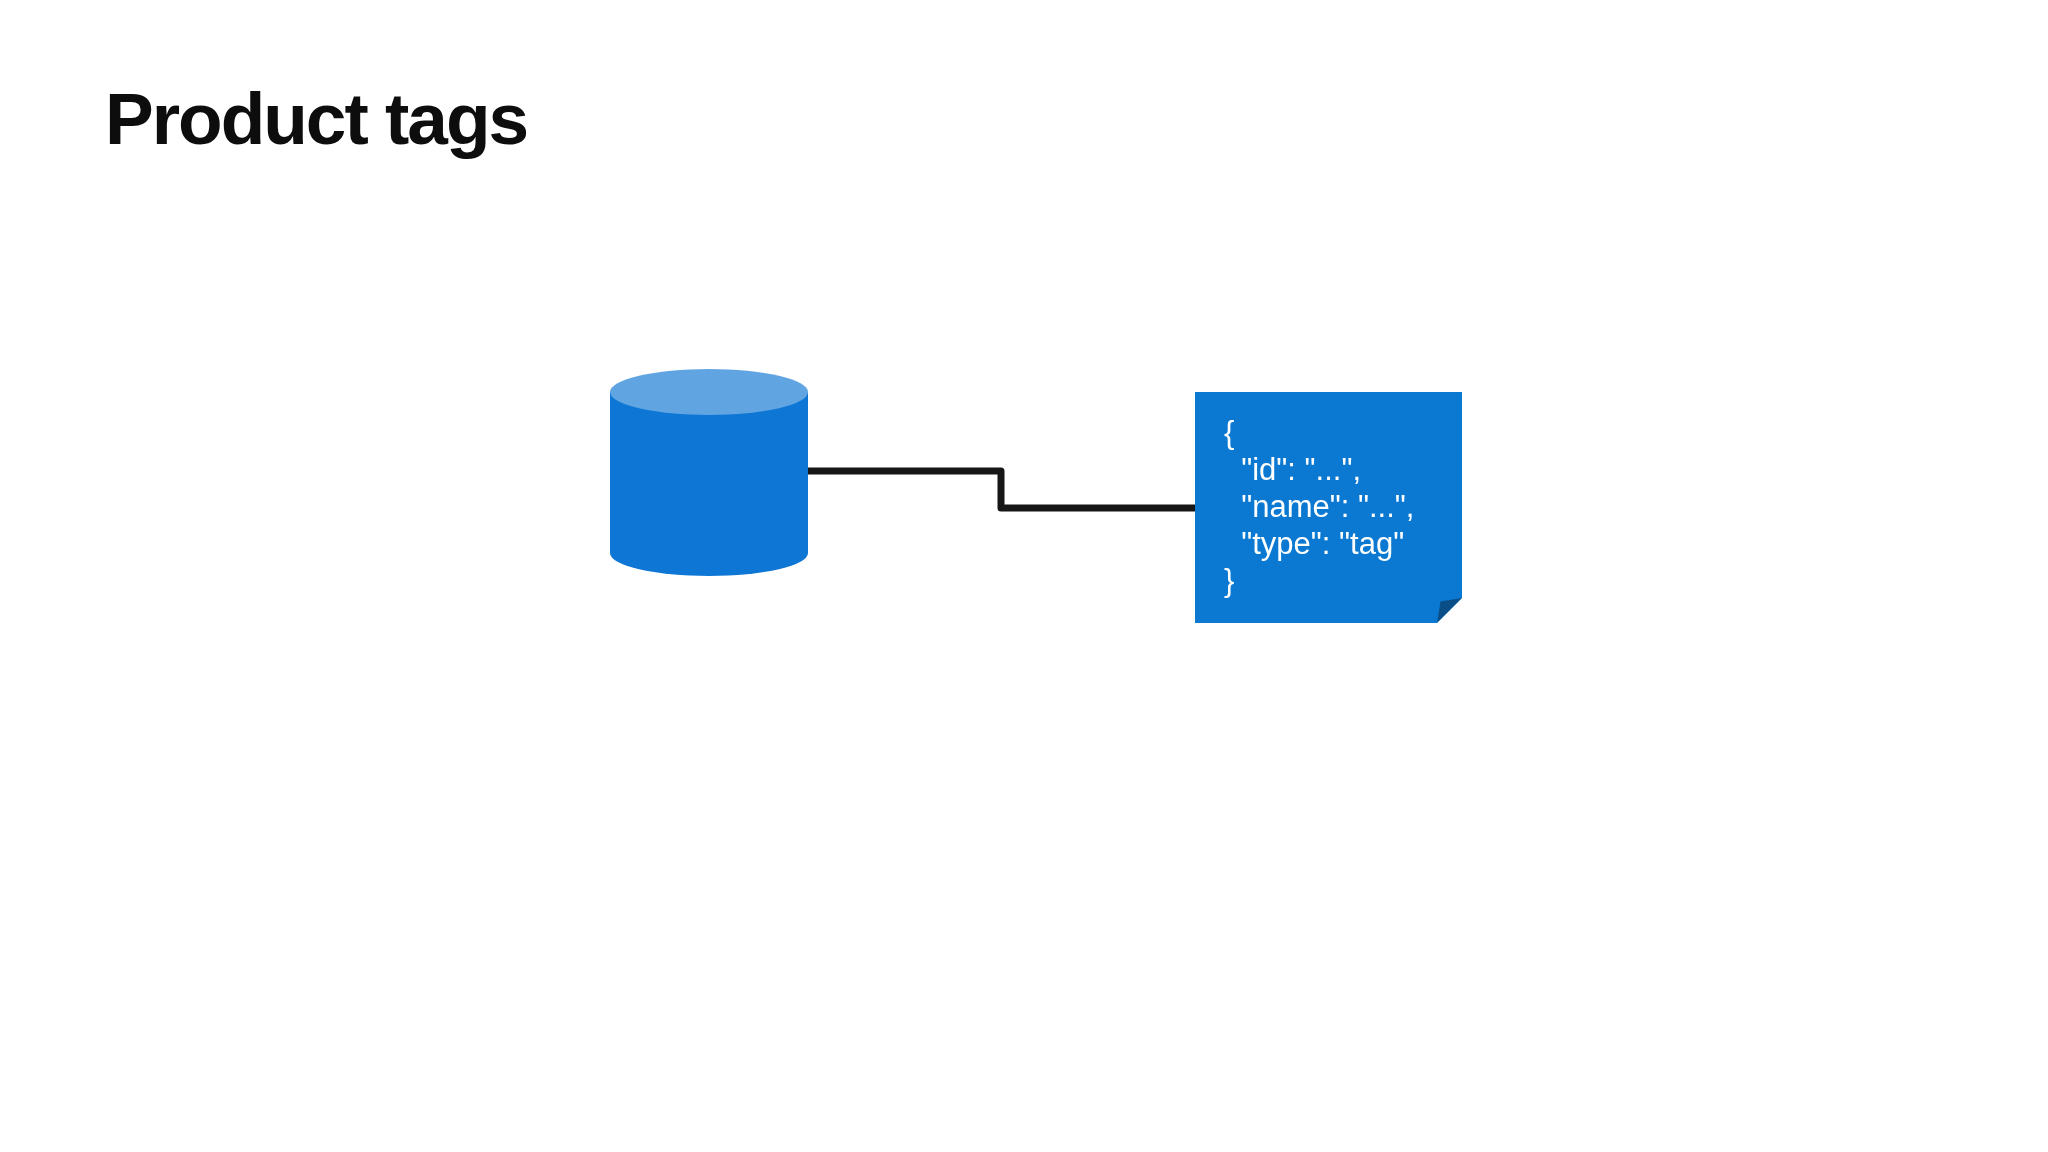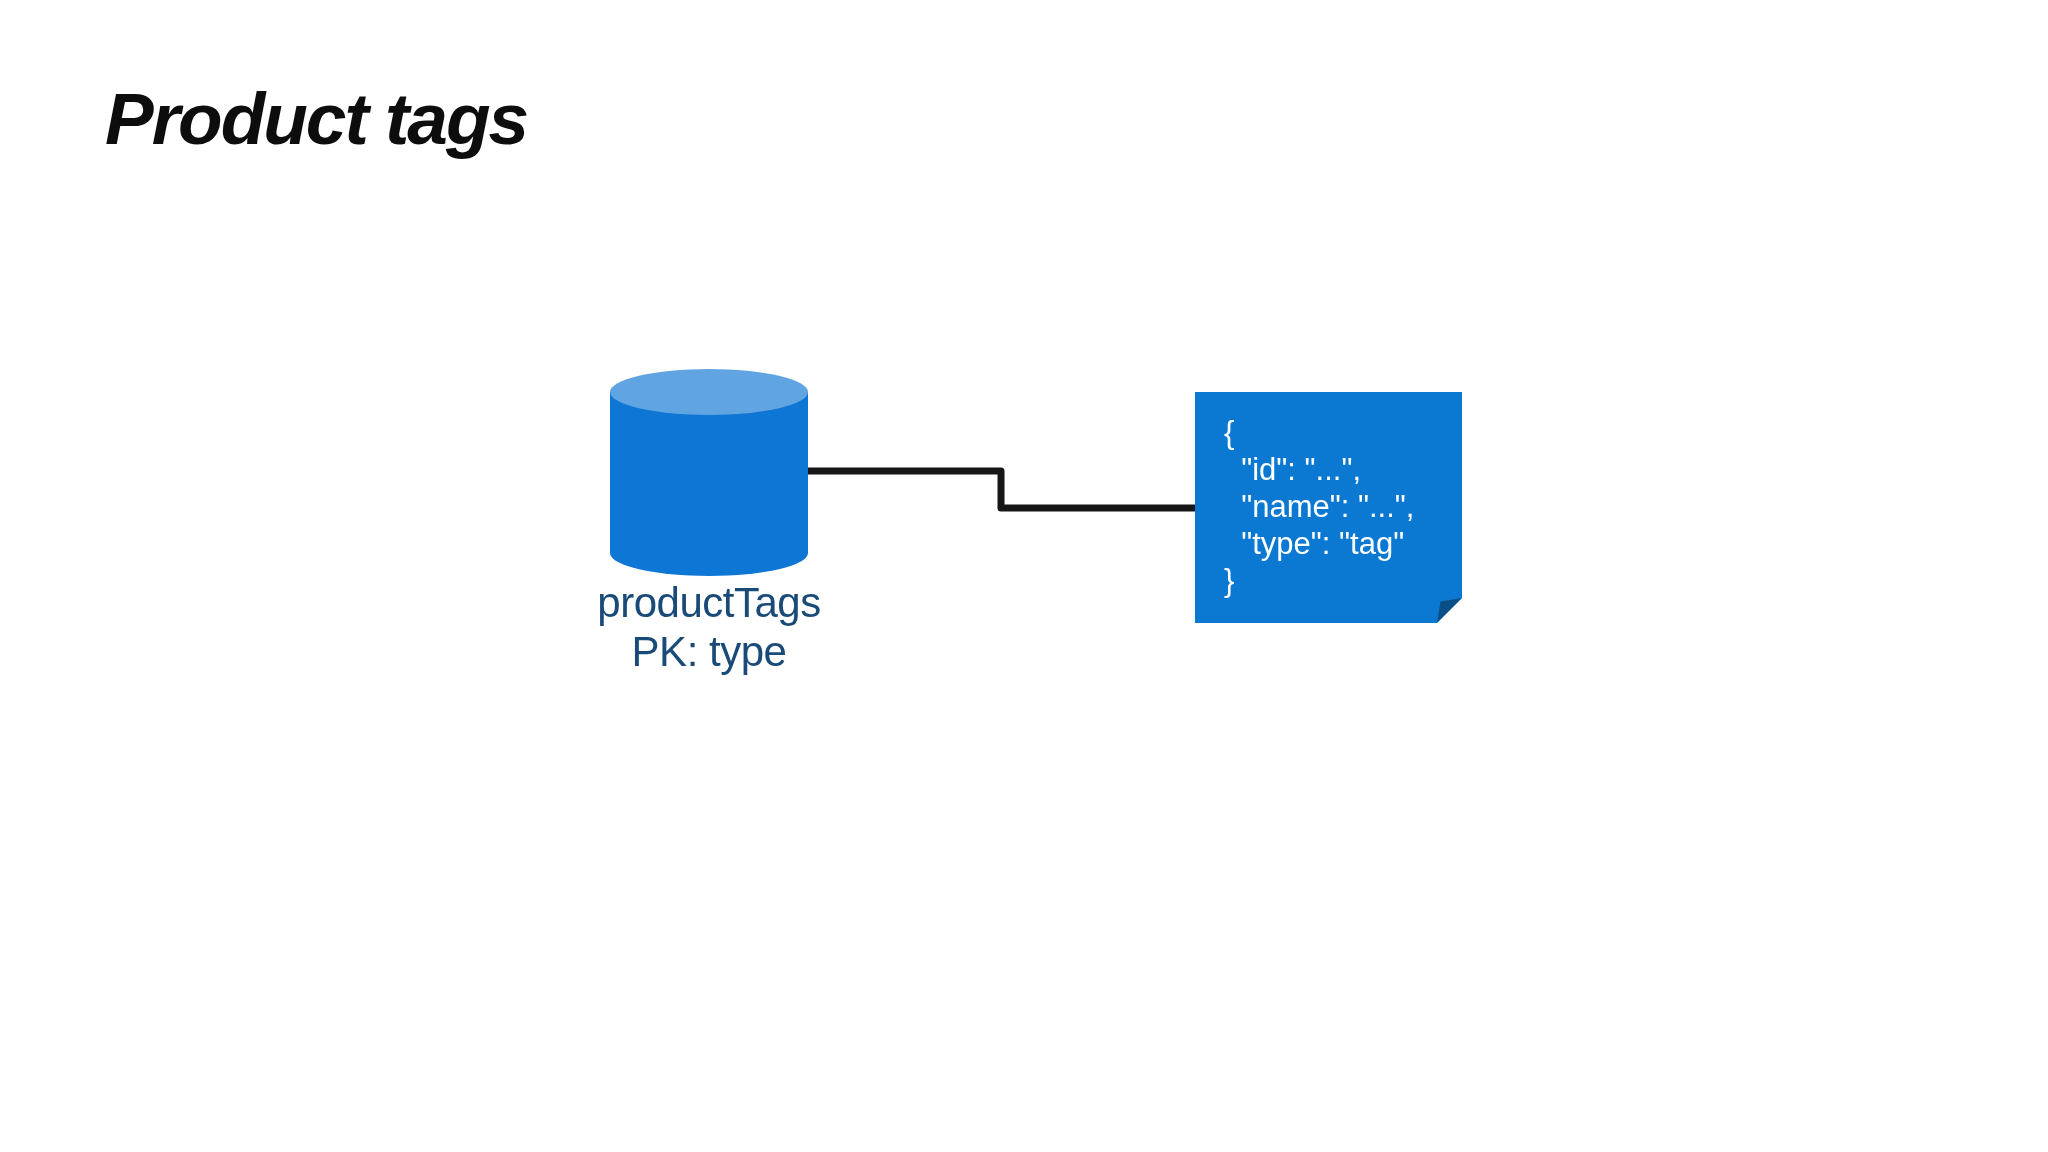--- a/index.html
+++ b/index.html
@@ -17,21 +17,20 @@
     position: absolute;
     left: 105px;
     top: 82px;
     margin: 0;
     font-size: 73px;
     line-height: 1;
     font-weight: 700;
     letter-spacing: -2px;
     color: #0d0d0d;
     white-space: nowrap;
-    font-style: italic;
   }
 
   
   .cyl-body {
     position: absolute;
     left: 610px;
     top: 392px;
     width: 198px;
     height: 184px;
     border-radius: 0 0 99px 99px / 0 0 23px 23px;
@@ -118,18 +117,14 @@
 
   <div class="doc" style="background-color: rgb(11, 121, 209);">
     <div class="doc-fold" style="background-color: rgb(10, 78, 135);"></div>
   </div>
   <pre class="code" style="color: rgb(255, 255, 255);">{
   "id": "...",
   "name": "...",
   "type": "tag"
 }</pre>
 
-  <div class="db-label" style="color: rgb(26, 75, 120);">
-    <div>productTags</div>
-    <div>PK: type</div>
-  </div>
 
 </div>
 
 </body></html>

